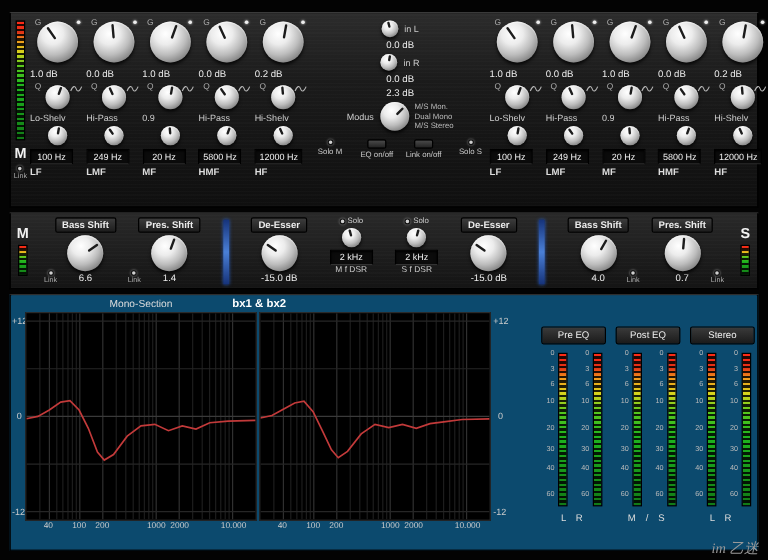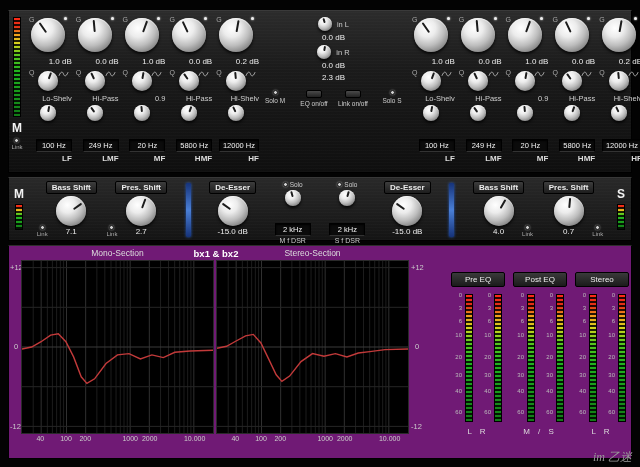--- a/index.html
+++ b/index.html
@@ -18,36 +18,36 @@
   .k20{width:20px;height:20px}.k16{width:16px;height:16px}.k14{width:14px;height:14px}
 
   .vmeter{position:relative;width:8px;border:1px solid #000;
           background:linear-gradient(to top,#117a16 0%,#1eb31e 45%,#57c81d 62%,#d8d41c 74%,#f2991c 84%,#e03015 91%,#ff2a16 100%)}
   .vmeter::after{content:"";position:absolute;inset:0;
           background:repeating-linear-gradient(to bottom,rgba(0,0,0,0) 0 2px,rgba(0,0,0,.85) 2px 4px)}
   .tall{height:100px}.short{height:26px;margin-top:3px}
 
   .led{width:5px;height:5px;border-radius:50%;background:#cfcfcf;border:1px solid #111;
        box-shadow:0 0 2px rgba(255,255,255,.5);display:inline-block}
-  .fbox{margin-top:17px;min-width:36px;text-align:center;font-size:7.5px;color:#f2f2f2;
+  .fbox{margin-top:2px;min-width:36px;text-align:center;font-size:7.5px;color:#f2f2f2;
         background:#0b0b0b;border:1px solid #000;border-bottom-color:#333;
         box-shadow:inset 0 1px 2px #000;padding:1px 3px;border-radius:1px;white-space:nowrap}
 
   
   .sec-top{position:absolute;left:8px;top:10px;width:624px;height:163px;display:flex;
         background:repeating-linear-gradient(0deg,rgba(255,255,255,.015) 0 1px,rgba(0,0,0,0) 1px 3px),
                    linear-gradient(180deg,#2c2c2c 0%,#1b1b1b 35%,#0f0f0f 100%);
         border:1px solid #000;border-top-color:#3a3a3a}
   .edge{flex:0 0 16px;display:flex;flex-direction:column;align-items:center;padding-top:6px}
   .edge-letter{font-size:12px;font-weight:bold;color:#f2f2f2;margin-top:4px}
   .link-tag{display:flex;flex-direction:column;align-items:center;gap:1px;margin-top:3px;cursor:pointer}
   .link-tag span{font-size:6px;color:#aaa}
 
   .bands{flex:0 0 234px;display:flex}
-  .band{flex:1;display:flex;flex-direction:column;align-items:flex-end;padding-top:5px}
+  .band{flex:1;display:flex;flex-direction:column;align-items:flex-start;padding-top:5px}
   .brow{position:relative;display:flex;align-items:center;justify-content:center;width:100%}
   .g-row{height:38px}.q-row{height:24px;margin-top:2px}.f-row{height:18px;margin-top:1px}
   .tiny-lab{position:absolute;left:4px;top:0;font-size:7px;color:#a8a8a8}
   .dot-led{position:absolute;right:5px;top:1px;width:3px;height:3px;border-radius:50%;
            background:#eee;box-shadow:0 0 2px #fff}
   .bval{font-size:8px;color:#ececec;height:11px;line-height:11px;margin-top:2px;white-space:nowrap}
   .squig{position:absolute;right:3px;top:1px;width:11px;height:8px}
   .squig path{stroke:#b5b5b5;stroke-width:1;fill:none}
   .bmode{font-size:7.5px;color:#cfcfcf;height:9px;line-height:9px;margin-top:1px;white-space:nowrap}
   .bname{font-size:8px;color:#ddd;margin-top:2px;font-weight:bold}
@@ -78,21 +78,21 @@
   .gval{font-size:8px;color:#eee;margin-top:1px;white-space:nowrap}
   .pos-bl{position:absolute;left:-9px;bottom:-1px}
   .pos-br{position:absolute;right:-9px;bottom:-1px}
   .bluebar{width:5px;height:54px;margin-top:2px;border-radius:1px;
         background:linear-gradient(180deg,#16337a,#4a7fd6 50%,#16337a);box-shadow:0 0 3px #2a5fc0}
   .solo-tag{display:flex;align-items:center;gap:2px;cursor:pointer}
   .solo-tag span{font-size:6.5px;color:#ccc}
   .dsr-label{font-size:7px;color:#ccc;margin-top:1px;white-space:nowrap}
 
   
-  .sec-bot{position:absolute;left:8px;top:245px;width:624px;height:214px;background:#701a75;
+  .sec-bot{position:absolute;left:8px;top:245px;width:624px;height:214px;background:#0c4a6e;
         border:1px solid #000;border-top-color:#2e2e2e}
   .gtitle{position:absolute;top:2px;font-size:8.5px;color:#ddd;text-align:center}
   #t-mono{left:12px;width:193px}
   #t-main{left:157px;width:100px;font-weight:bold;color:#fff;font-size:9.5px}
   #t-stereo{left:207px;width:193px}
   .ylab{position:absolute;font-size:7.5px;color:#ccc}
   .gpanel{position:absolute;top:14px;width:193px;height:174px;background:#000;border:1px solid #2a2a2a}
   #g-mono{left:12px}#g-stereo{left:207px}
   .ticks{position:absolute;top:189px;width:193px;height:10px}
   .ticks span{position:absolute;top:0;transform:translateX(-50%);font-size:7px;color:#ccc}
@@ -273,20 +273,31 @@
       </div>
       <div class="cval">0.0 dB</div>
       <div class="crow">
         <div class="knob k14">
             <i class="ptr" style="--rot:10deg"></i>
           </div>
         <span class="clab">in R</span>
       </div>
       <div class="cval">0.0 dB</div>
       <div class="cval" style="margin-top:2px">2.3 dB</div>
+      <div class="modus-row">
+        <span class="clab">Modus</span>
+        <div class="knob k24">
+            <i class="ptr" style="--rot:45deg"></i>
+          </div>
+        <div class="modus-opts">
+          <span>M/S Mon.</span>
+          <span>Dual Mono</span>
+          <span>M/S Stereo</span>
+        </div>
+      </div>
       <div class="cbuttons">
         <div class="mini-btn">
           <i class="led"></i>
           <span>Solo M</span>
         </div>
         <div class="mini-btn">
           <i class="pill"></i>
           <span>EQ on/off</span>
         </div>
         <div class="mini-btn">
@@ -444,33 +455,33 @@
     <div class="edge-mid">
       <span class="edge-letter">M</span>
       <div class="vmeter short"></div>
     </div>
 
     <div class="grp">
       <div class="grp-head">Bass Shift</div>
       <div class="knob k30">
           <i class="ptr" style="--rot:55deg"></i>
         </div>
-      <div class="gval">7.1</div>
+      <div class="gval">6.6</div>
       <div class="link-tag pos-bl">
           <i class="led"></i>
           <span>Link</span>
         </div>
     </div>
 
     <div class="grp">
       <div class="grp-head">Pres. Shift</div>
       <div class="knob k30">
           <i class="ptr" style="--rot:20deg"></i>
         </div>
-      <div class="gval">2.7</div>
+      <div class="gval">1.4</div>
       <div class="link-tag pos-bl">
           <i class="led"></i>
           <span>Link</span>
         </div>
     </div>
 
     <div class="bluebar"></div>
 
     <div class="grp">
       <div class="grp-head">De-Esser</div>
@@ -541,21 +552,20 @@
 
     <div class="edge-mid">
       <span class="edge-letter">S</span>
       <div class="vmeter short"></div>
     </div>
   </section>
 
   <section class="sec-bot">
     <div class="gtitle" id="t-mono">Mono-Section</div>
     <div class="gtitle" id="t-main">bx1 &amp; bx2</div>
-    <div class="gtitle" id="t-stereo">Stereo-Section</div>
 
     <span class="ylab" style="left:1px;top:17px">+12</span>
     <span class="ylab" style="left:5px;top:96px">0</span>
     <span class="ylab" style="left:1px;top:176px">-12</span>
     <span class="ylab" style="left:402px;top:17px">+12</span>
     <span class="ylab" style="left:406px;top:96px">0</span>
     <span class="ylab" style="left:402px;top:176px">-12</span>
 
     <svg class="gpanel" id="g-mono" viewBox="0 0 191 172">
         <line x1="11.211143493211706" y1="0" x2="11.211143493211706" y2="172" stroke="#1d1d1d" stroke-width="1"></line>

